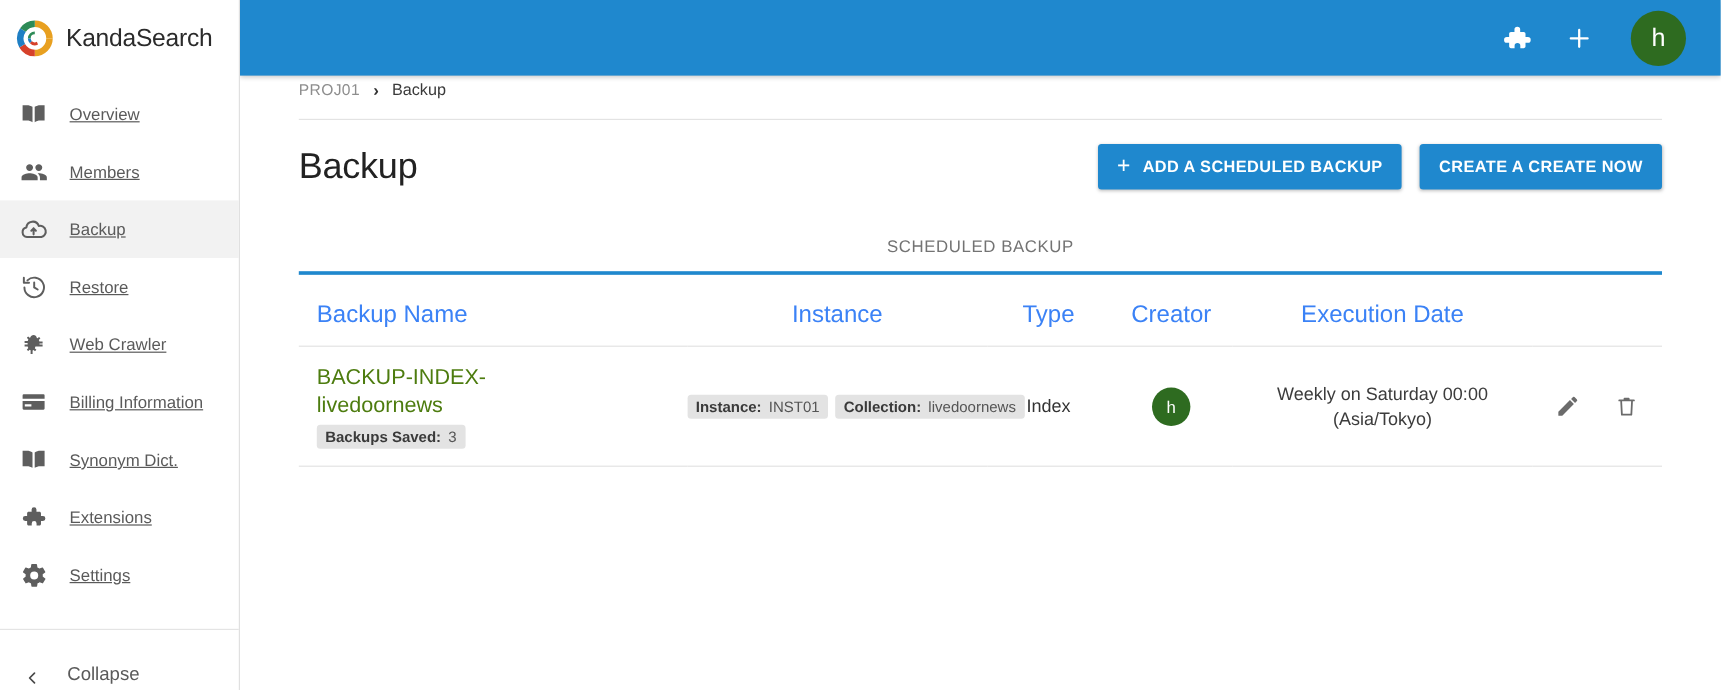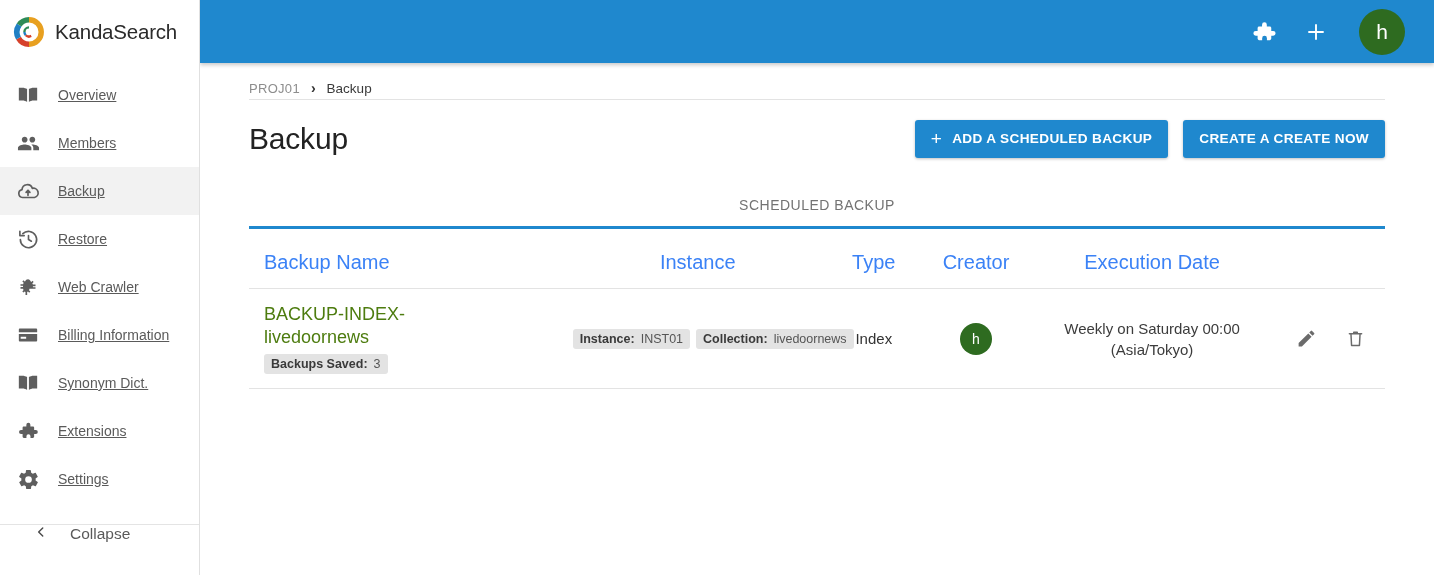--- a/index.html
+++ b/index.html
@@ -40,22 +40,22 @@
   }
   .nav-item.active { background: #f2f2f2; }
   .nav-icon {
     width: 24px; height: 24px; flex: 0 0 24px;
     display: flex; align-items: center; justify-content: center;
     color: #5e5e5e;
   }
   .nav-label { font-size: 14px; color: #5a5a5a; text-decoration: underline; }
   .sidebar-footer {
     border-top: 1px solid #e4e4e4;
-    height: 48px; display: flex; align-items: flex-start;
-    padding-left: 34px; gap: 22px; cursor: pointer;
+    height: 48px; display: flex; align-items: flex-end;
+    padding-left: 20px; gap: 22px; cursor: pointer;
     flex: 0 0 48px; margin-bottom: 3px;
   }
   .collapse-chev { width: 14px; height: 14px; color: #4a4a4a; display:flex; align-items:center;}
   .collapse-label { font-size: 15.5px; color: #5a5a5a; }
 
   
   .right { flex: 1 1 auto; display: flex; flex-direction: column; min-width: 0; position: relative;}
 
   .topbar {
     height: 63px; flex: 0 0 63px;
@@ -77,22 +77,22 @@
     font-size: 21px; cursor: pointer; margin-left: 4px;
   }
 
   .content {
     flex: 1 1 auto; background: #ffffff;
     padding: 0 49px 0 49px; overflow: hidden;
     position: relative;
   }
 
   .breadcrumb {
-    display: flex; align-items: center; gap: 11px;
-    height: 37px; padding-top: 14px;
+    display: flex; align-items: flex-start; gap: 11px;
+    height: 37px; padding-top: 4px;
     border-bottom: 1px solid #e3e3e3;
   }
   .bc-proj { font-size: 13px; color: #8d8d8d; letter-spacing: 0.3px; cursor: pointer; }
   .bc-sep { font-size: 14px; color: #333; font-weight: bold; }
   .bc-cur { font-size: 13.5px; color: #3a3a3a; }
 
   .page-head {
     display: flex; align-items: center; justify-content: space-between;
     padding-top: 14px; height: 63px;
   }

